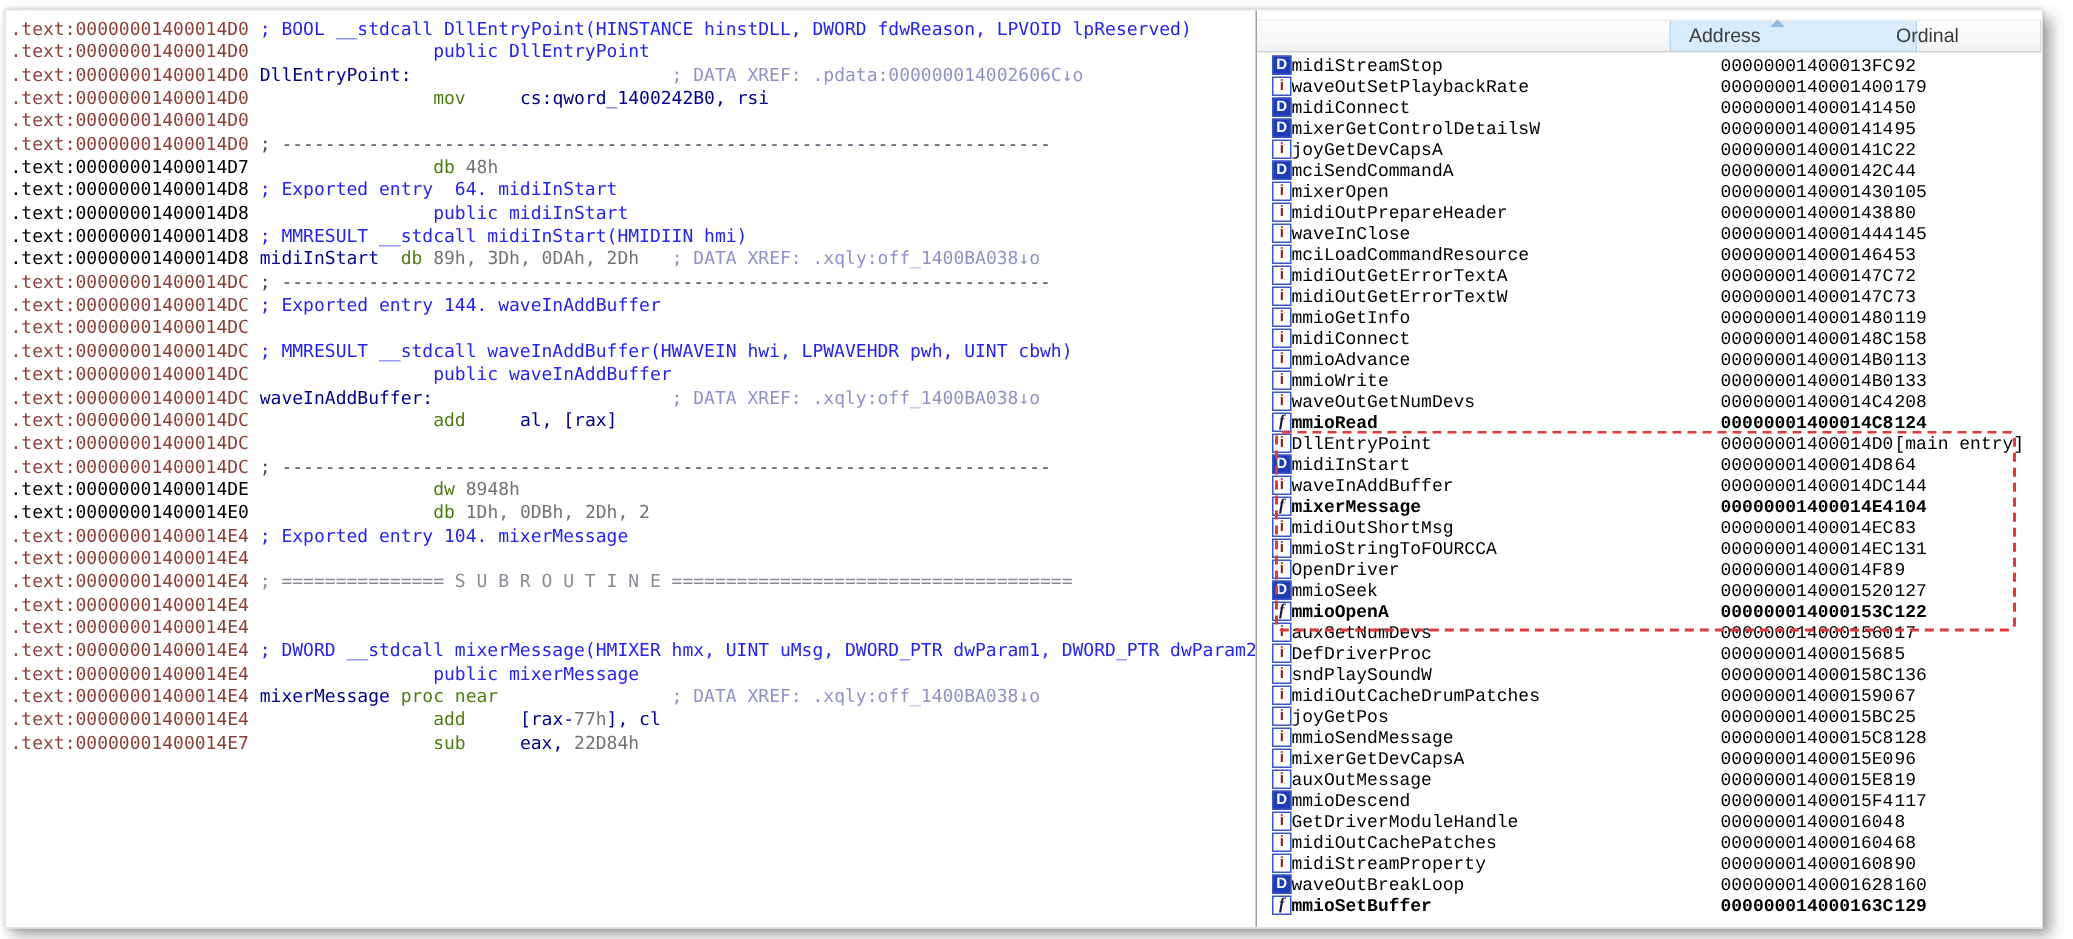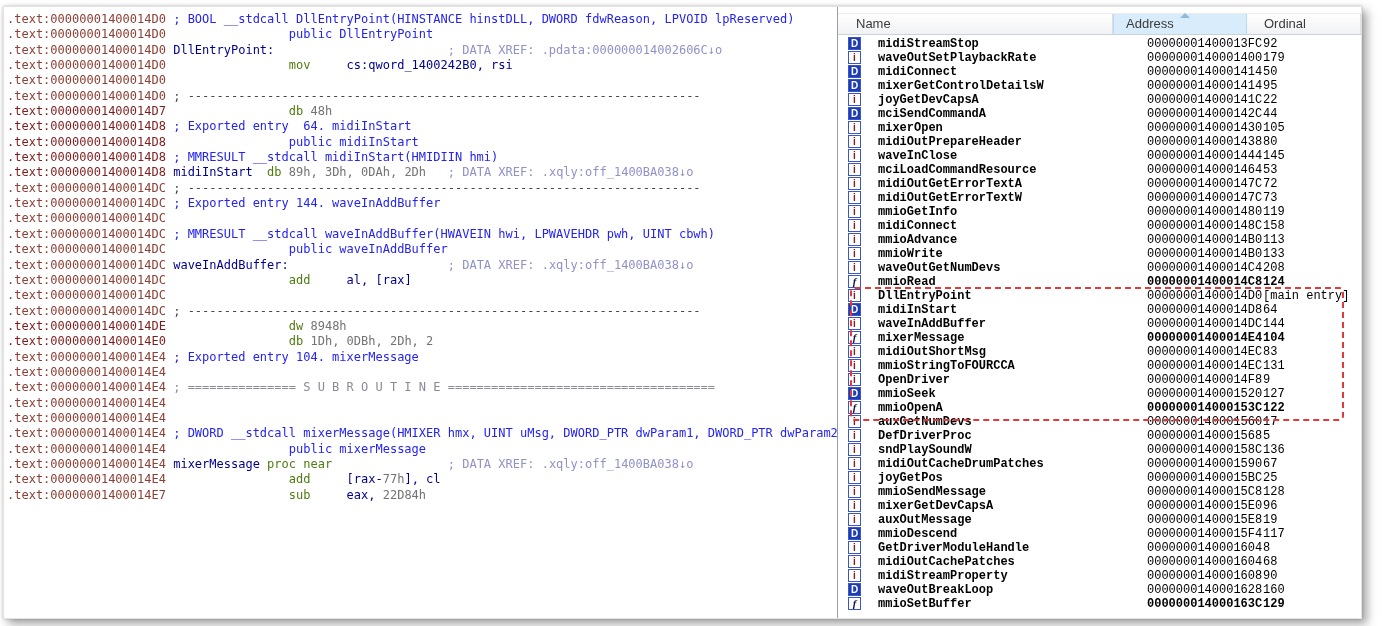--- a/index.html
+++ b/index.html
@@ -6,72 +6,71 @@
   body{width:1382px;height:626px;position:relative;overflow:hidden;}
   .window{position:absolute;left:3px;top:6px;width:1357px;height:611px;background:#fff;
           border:1px solid #e3e3e3;
           box-shadow:5px 5px 9px rgba(90,90,90,.55), 0 0 3px rgba(0,0,0,.22);}
   
   .disasm{position:absolute;left:0;top:0;bottom:0;width:832px;overflow:hidden;
           padding:5px 0 0 3px;font:12px/15.35px "DejaVu Sans Mono",monospace;
           white-space:pre;color:#000;}
   .dline{height:15.35px;}
   .pm{color:#8d4036;}            
-  .pg{color:#7f1d1d;}            
+  .pg{color:#000000;}            
   .seg-c{color:#2424ee;}         
   .seg-m{color:#4d7c0f;}         
   .seg-n{color:#00008c;}         
   .seg-g{color:#737373;}         
   .seg-x{color:#9191c9;}         
   .seg-s{color:#45455a;}         
   .seg-u{color:#8a8a99;}         
   .seg-t{color:#000;}
   
   .names{position:absolute;left:833px;top:0;right:0;bottom:0;background:#fff;
          border-left:1px solid #9d9da2;}
   .nheader{position:absolute;left:0;top:6px;right:0;height:20px;
            background:linear-gradient(#fefefe,#f1f2f4);
            border-top:1px solid #ececec;border-bottom:1px solid #cdd2d8;
            font:13px "Liberation Sans",sans-serif;color:#3a3a3a;}
   .hcell{position:absolute;top:0;height:20px;line-height:20px;box-sizing:border-box;
          border-right:1px solid #dcdfe3;padding-left:18px;}
   .hcell.name{left:0;width:275px;}
-  .hcell.addr{left:275px;width:134px;background:#d9ecfb;
+  .hcell.addr{left:275px;width:165px;background:#d9ecfb;
               border-left:1px solid #bcd9ef;border-right:1px solid #bcd9ef;padding-left:12px;}
   .hcell.ord{left:418px;width:105px;padding-left:8px;}
   .sortarrow{position:absolute;left:66px;top:-1px;width:0;height:0;
              border-left:5px solid transparent;border-right:5px solid transparent;
              border-bottom:5px solid #8fbadc;}
   .nrows{position:absolute;left:0;top:30px;right:0;bottom:0;
          font:12px/14px "Liberation Mono",monospace;color:#000;}
   .nrow{position:absolute;left:0;right:0;height:14px;white-space:pre;}
   .nrow.bold{font-weight:bold;}
   .nicon{position:absolute;left:10px;top:0;width:11px;height:11px;box-sizing:content-box;
          border:1px solid #3a56c8;font:bold 10px/11px "Liberation Sans",sans-serif;
          text-align:center;background:#fff;}
   .nicon.D{background:#1e3cb4;color:#fff;}
   .nicon.i{color:#8b1a1a;}
   .nicon.f{color:#16163c;font:italic bold 11px/10px "Liberation Serif",serif;}
   .ncell{position:absolute;top:0;height:14px;}
-  .cname{left:40px;font-weight:bold;}
+  .cname{left:23px;}
   .caddr{left:281px;margin-left:28px;}
   .cord{left:425px;}
   .redbox{position:absolute;left:12px;top:280px;width:490px;height:132px;
           border:2px dashed #e13a3a;border-radius:5px;pointer-events:none;}
 </style>
 </head>
 <body>
 
 <div class="window">
 
   <div class="disasm"><div class="dline"><span class="pm">.text:00000001400014D0</span><span class="seg-c"> ; BOOL __stdcall DllEntryPoint(HINSTANCE hinstDLL, DWORD fdwReason, LPVOID lpReserved)</span></div><div class="dline"><span class="pm">.text:00000001400014D0</span><span class="seg-c">                 public DllEntryPoint</span></div><div class="dline"><span class="pm">.text:00000001400014D0</span><span class="seg-n"> DllEntryPoint:</span><span class="seg-t">                        </span><span class="seg-x">; DATA XREF: .pdata:000000014002606C↓o</span></div><div class="dline"><span class="pm">.text:00000001400014D0</span><span class="seg-t">                 </span><span class="seg-m">mov</span><span class="seg-t">     </span><span class="seg-n">cs:qword_1400242B0, rsi</span></div><div class="dline"><span class="pm">.text:00000001400014D0</span></div><div class="dline"><span class="pm">.text:00000001400014D0</span><span class="seg-s"> ; -----------------------------------------------------------------------</span></div><div class="dline"><span class="pg">.text:00000001400014D7</span><span class="seg-t">                 </span><span class="seg-m">db </span><span class="seg-g">48h</span></div><div class="dline"><span class="pg">.text:00000001400014D8</span><span class="seg-c"> ; Exported entry  64. midiInStart</span></div><div class="dline"><span class="pg">.text:00000001400014D8</span><span class="seg-c">                 public midiInStart</span></div><div class="dline"><span class="pg">.text:00000001400014D8</span><span class="seg-c"> ; MMRESULT __stdcall midiInStart(HMIDIIN hmi)</span></div><div class="dline"><span class="pg">.text:00000001400014D8</span><span class="seg-n"> midiInStart</span><span class="seg-t">  </span><span class="seg-m">db </span><span class="seg-g">89h, 3Dh, 0DAh, 2Dh</span><span class="seg-t">   </span><span class="seg-x">; DATA XREF: .xqly:off_1400BA038↓o</span></div><div class="dline"><span class="pm">.text:00000001400014DC</span><span class="seg-s"> ; -----------------------------------------------------------------------</span></div><div class="dline"><span class="pm">.text:00000001400014DC</span><span class="seg-c"> ; Exported entry 144. waveInAddBuffer</span></div><div class="dline"><span class="pm">.text:00000001400014DC</span></div><div class="dline"><span class="pm">.text:00000001400014DC</span><span class="seg-c"> ; MMRESULT __stdcall waveInAddBuffer(HWAVEIN hwi, LPWAVEHDR pwh, UINT cbwh)</span></div><div class="dline"><span class="pm">.text:00000001400014DC</span><span class="seg-c">                 public waveInAddBuffer</span></div><div class="dline"><span class="pm">.text:00000001400014DC</span><span class="seg-n"> waveInAddBuffer:</span><span class="seg-t">                      </span><span class="seg-x">; DATA XREF: .xqly:off_1400BA038↓o</span></div><div class="dline"><span class="pm">.text:00000001400014DC</span><span class="seg-t">                 </span><span class="seg-m">add</span><span class="seg-t">     </span><span class="seg-n">al, [rax]</span></div><div class="dline"><span class="pm">.text:00000001400014DC</span></div><div class="dline"><span class="pm">.text:00000001400014DC</span><span class="seg-s"> ; -----------------------------------------------------------------------</span></div><div class="dline"><span class="pg">.text:00000001400014DE</span><span class="seg-t">                 </span><span class="seg-m">dw </span><span class="seg-g">8948h</span></div><div class="dline"><span class="pg">.text:00000001400014E0</span><span class="seg-t">                 </span><span class="seg-m">db </span><span class="seg-g">1Dh, 0DBh, 2Dh, 2</span></div><div class="dline"><span class="pm">.text:00000001400014E4</span><span class="seg-c"> ; Exported entry 104. mixerMessage</span></div><div class="dline"><span class="pm">.text:00000001400014E4</span></div><div class="dline"><span class="pm">.text:00000001400014E4</span><span class="seg-u"> ; =============== S U B R O U T I N E =====================================</span></div><div class="dline"><span class="pm">.text:00000001400014E4</span></div><div class="dline"><span class="pm">.text:00000001400014E4</span></div><div class="dline"><span class="pm">.text:00000001400014E4</span><span class="seg-c"> ; DWORD __stdcall mixerMessage(HMIXER hmx, UINT uMsg, DWORD_PTR dwParam1, DWORD_PTR dwParam2)</span></div><div class="dline"><span class="pm">.text:00000001400014E4</span><span class="seg-c">                 public mixerMessage</span></div><div class="dline"><span class="pm">.text:00000001400014E4</span><span class="seg-n"> mixerMessage</span><span class="seg-t"> </span><span class="seg-m">proc near</span><span class="seg-t">                </span><span class="seg-x">; DATA XREF: .xqly:off_1400BA038↓o</span></div><div class="dline"><span class="pm">.text:00000001400014E4</span><span class="seg-t">                 </span><span class="seg-m">add</span><span class="seg-t">     </span><span class="seg-n">[rax-</span><span class="seg-g">77h</span><span class="seg-n">], cl</span></div><div class="dline"><span class="pm">.text:00000001400014E7</span><span class="seg-t">                 </span><span class="seg-m">sub</span><span class="seg-t">     </span><span class="seg-n">eax, </span><span class="seg-g">22D84h</span></div></div>
 
   <div class="names">
     <div class="nheader">
-      <div class="hcell name">Name</div>
       <div class="hcell addr">
         <span class="sortarrow"></span><span>Address</span>
       </div>
       <div class="hcell ord">Ordinal</div>
     </div>
     <div class="nrows">
         <div class="nrow" style="top: 0px;"><span class="nicon D">D</span><span class="ncell cname">midiStreamStop</span><span class="ncell caddr">00000001400013FC</span><span class="ncell cord">92</span></div>
         <div class="nrow" style="top: 14px;"><span class="nicon i">i</span><span class="ncell cname">waveOutSetPlaybackRate</span><span class="ncell caddr">0000000140001400</span><span class="ncell cord">179</span></div>
         <div class="nrow" style="top: 28px;"><span class="nicon D">D</span><span class="ncell cname">midiConnect</span><span class="ncell caddr">0000000140001414</span><span class="ncell cord">50</span></div>
         <div class="nrow" style="top: 42px;"><span class="nicon D">D</span><span class="ncell cname">mixerGetControlDetailsW</span><span class="ncell caddr">0000000140001414</span><span class="ncell cord">95</span></div>

